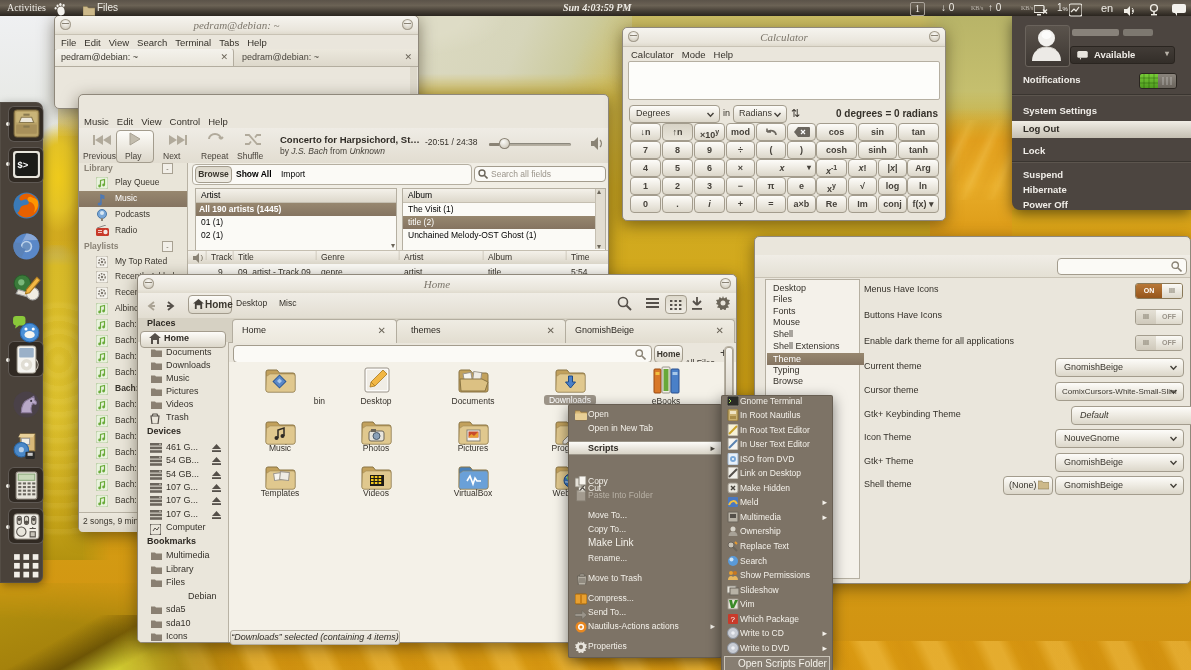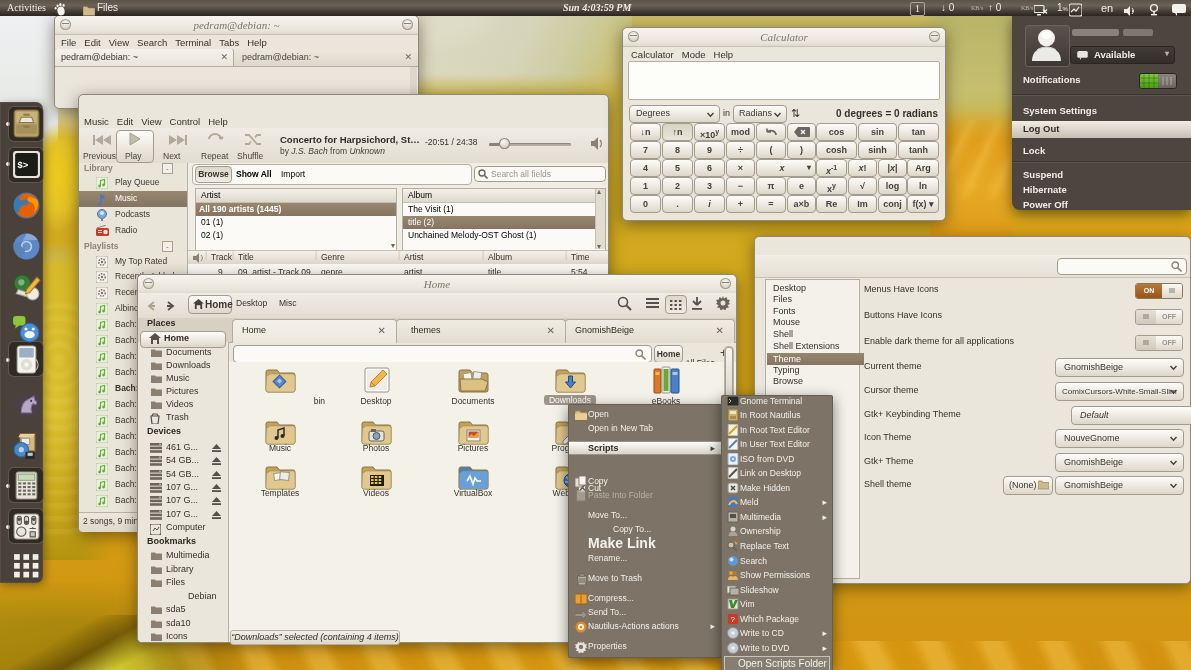--- a/index.html
+++ b/index.html
@@ -1064,24 +1064,24 @@
     <div class="ci" style="top:83px;">
       <svg class="ic" width="11" height="12" viewBox="0 0 11 12" style="position:absolute;left:7px;top:2px;opacity:.5;">
         <rect x="0" y="0" width="9" height="11" fill="#cac4b8" stroke="#8a8478"></rect>
       </svg>
       <span class="tx" style="color:#b9b2a6;font-size:8.5px;">Paste Into Folder</span>
     </div>
     <div class="ci" style="top:103px;">
       <span class="tx" style="color:#f4f1ea;font-size:8.5px;">Move To...</span>
     </div>
     <div class="ci" style="top:117px;">
-      <span class="tx" style="color:#f4f1ea;font-size:8.5px;margin-left:25px;">Copy To...</span>
+      <span class="tx" style="color:#f4f1ea;font-size:8.5px;">Copy To...</span>
     </div>
     <div class="ci" style="top:131px;">
-      <span class="tx" style="color:#f4f1ea;font-size:14px;font-weight:bold;">Make Link</span>
+      <span class="tx" style="color:#f4f1ea;font-size:10px;">Make Link</span>
     </div>
     <div class="ci" style="top:146px;">
       <span class="tx" style="color:#f4f1ea;font-size:8.5px;">Rename...</span>
     </div>
     <div class="ci" style="top:166px;">
       <svg class="ic" width="11" height="12" viewBox="0 0 11 12" style="position:absolute;left:7px;top:2px;">
         <path d="M1 3h9l-.8 9H1.8z" fill="#b8b2a6" stroke="#6a645a"></path>
         <path d="M3.5 1h4l.8 2H2.7z" fill="#b8b2a6" stroke="#6a645a"></path>
         <path d="M3.5 5v5m2-5v5m2-5v5" stroke="#6a645a"></path>
       </svg>

